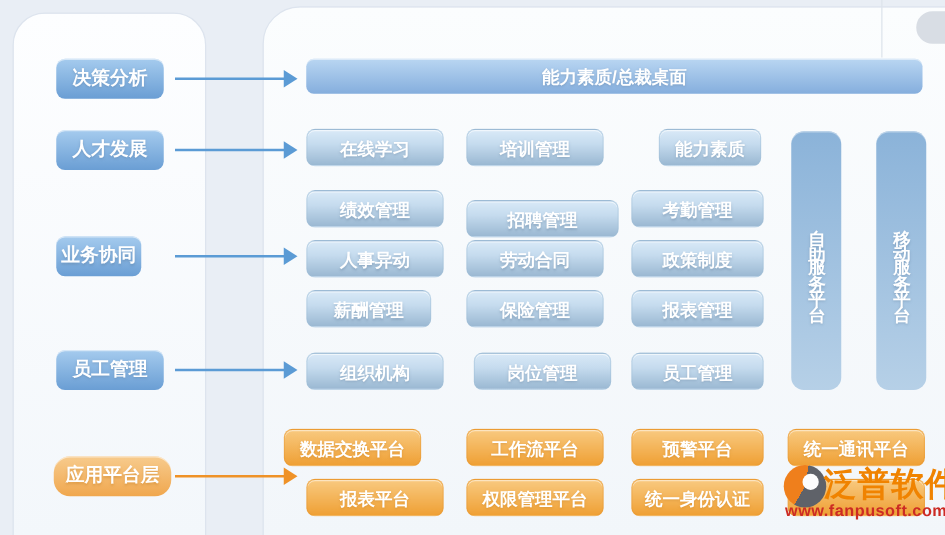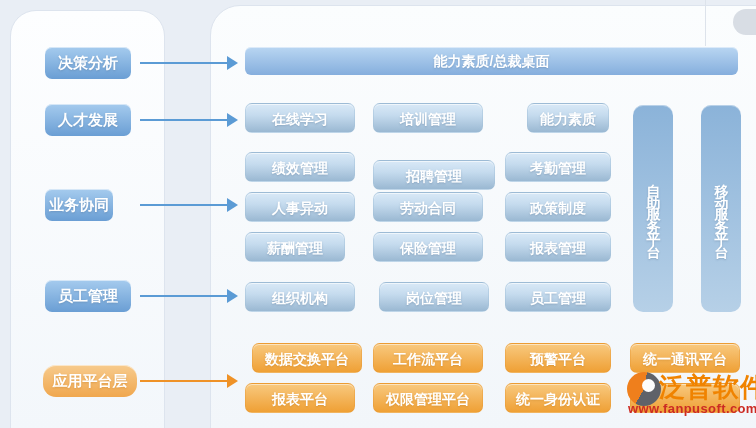--- a/index.html
+++ b/index.html
@@ -159,21 +159,21 @@
   <div class="node bluebox" style="left:373px;top:232px;width:110px;">保险管理</div>
   <div class="node bluebox" style="left:505px;top:232px;width:106px;">报表管理</div>
 
   <div class="node bluebox" style="left:245px;top:282px;width:110px;">组织机构</div>
   <div class="node bluebox" style="left:379px;top:282px;width:110px;">岗位管理</div>
   <div class="node bluebox" style="left:505px;top:282px;width:106px;">员工管理</div>
 
   <div class="node vbox" style="left:633px;top:105px;">自助服务平台</div>
   <div class="node vbox" style="left:701px;top:105px;">移动服务平台</div>
 
-  <div class="node orangebox" style="left:252px;top:343px;width:110px;">数据交换平台</div>
+  <div class="node orangebox" style="left:227px;top:343px;width:110px;">数据交换平台</div>
   <div class="node orangebox" style="left:373px;top:343px;width:110px;">工作流平台</div>
   <div class="node orangebox" style="left:505px;top:343px;width:106px;">预警平台</div>
   <div class="node orangebox" style="left:630px;top:343px;width:110px;">统一通讯平台</div>
 
   <div class="node orangebox" style="left:245px;top:383px;width:110px;">报表平台</div>
   <div class="node orangebox" style="left:373px;top:383px;width:110px;">权限管理平台</div>
   <div class="node orangebox" style="left:505px;top:383px;width:106px;">统一身份认证</div>
   <div class="node orangebox" style="left:630px;top:383px;width:110px;"></div>
 
   <div class="wm wm-icon">

